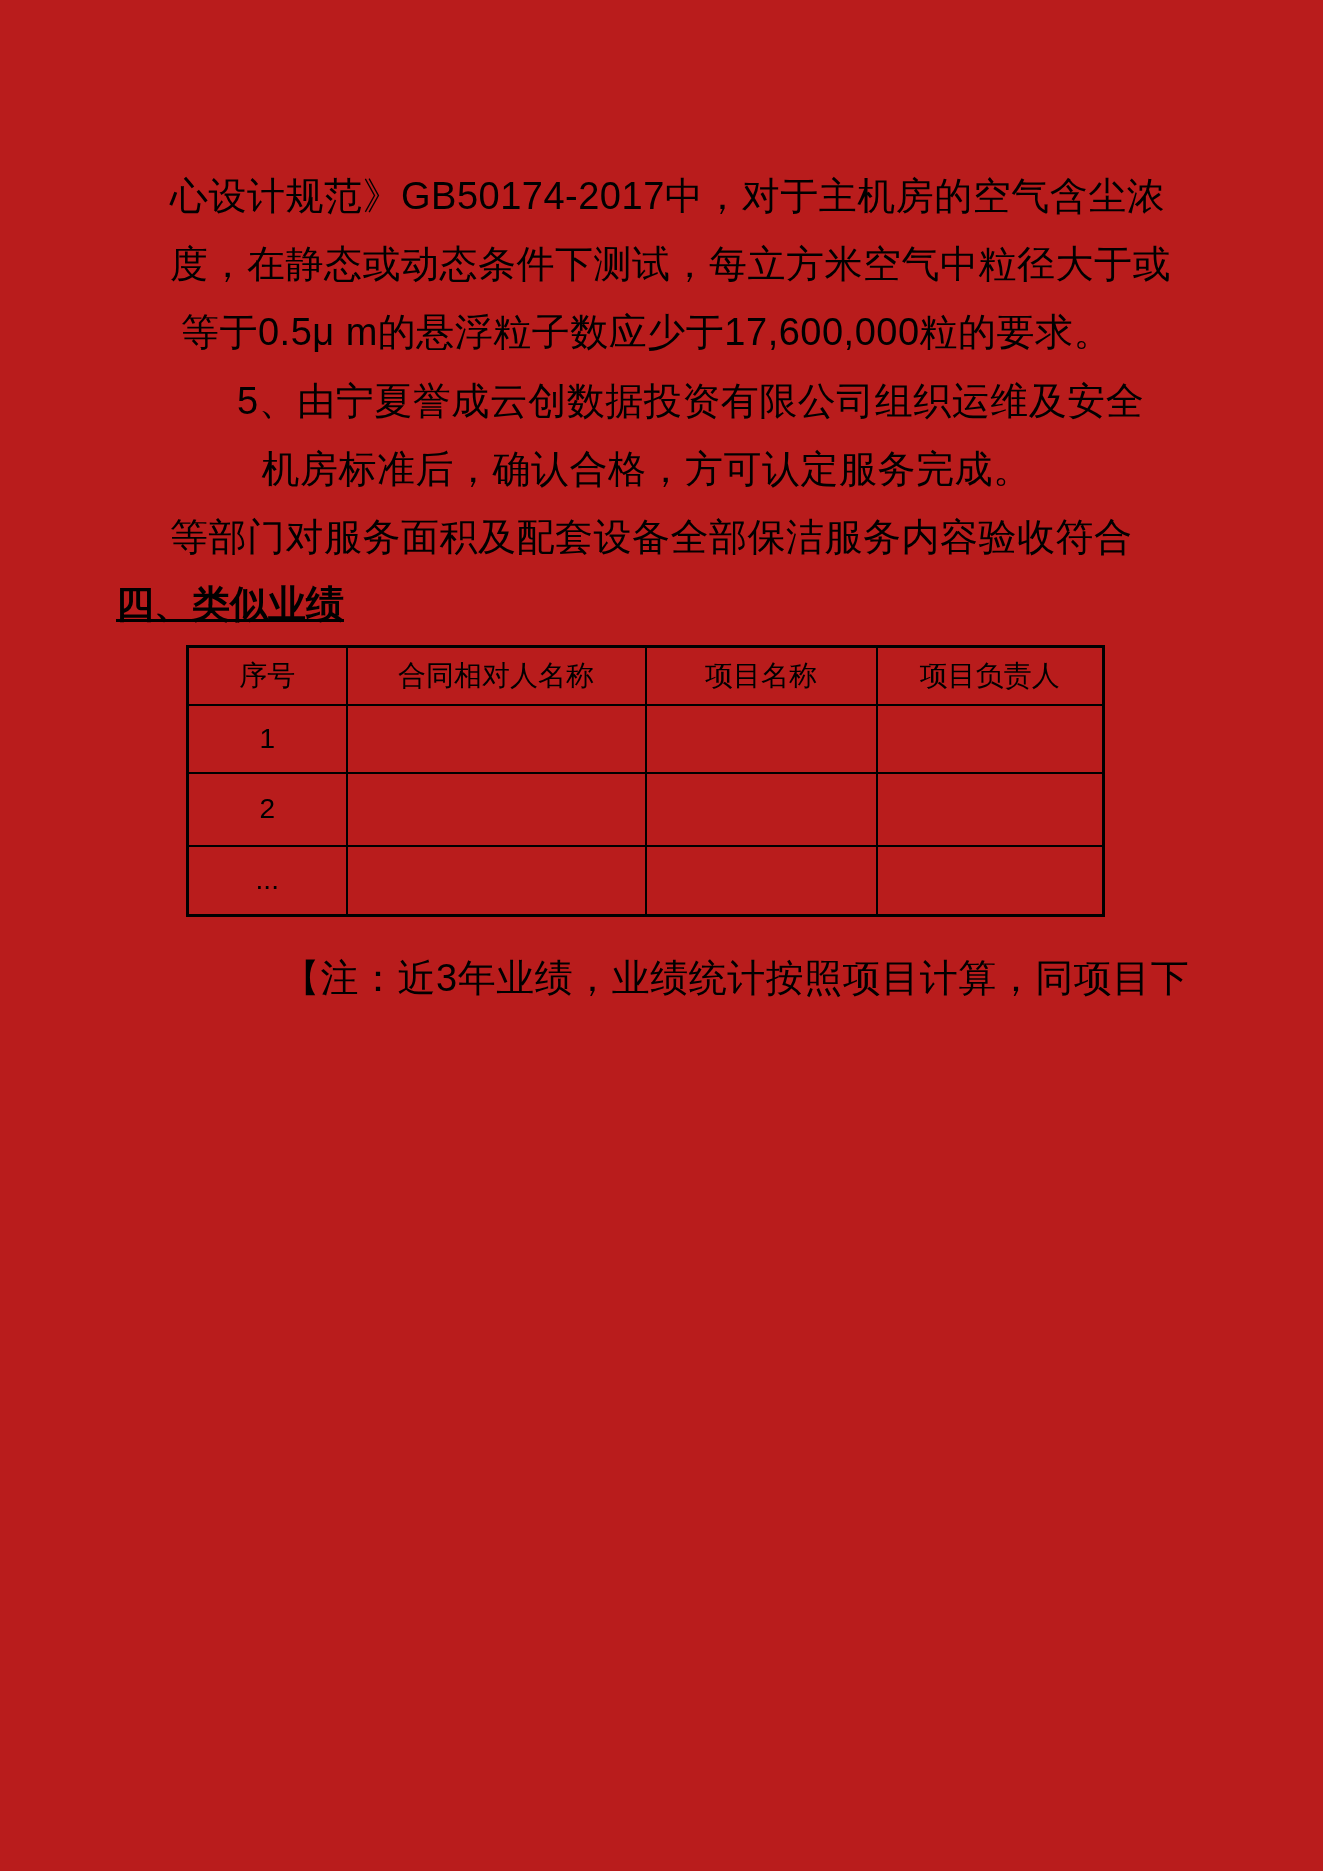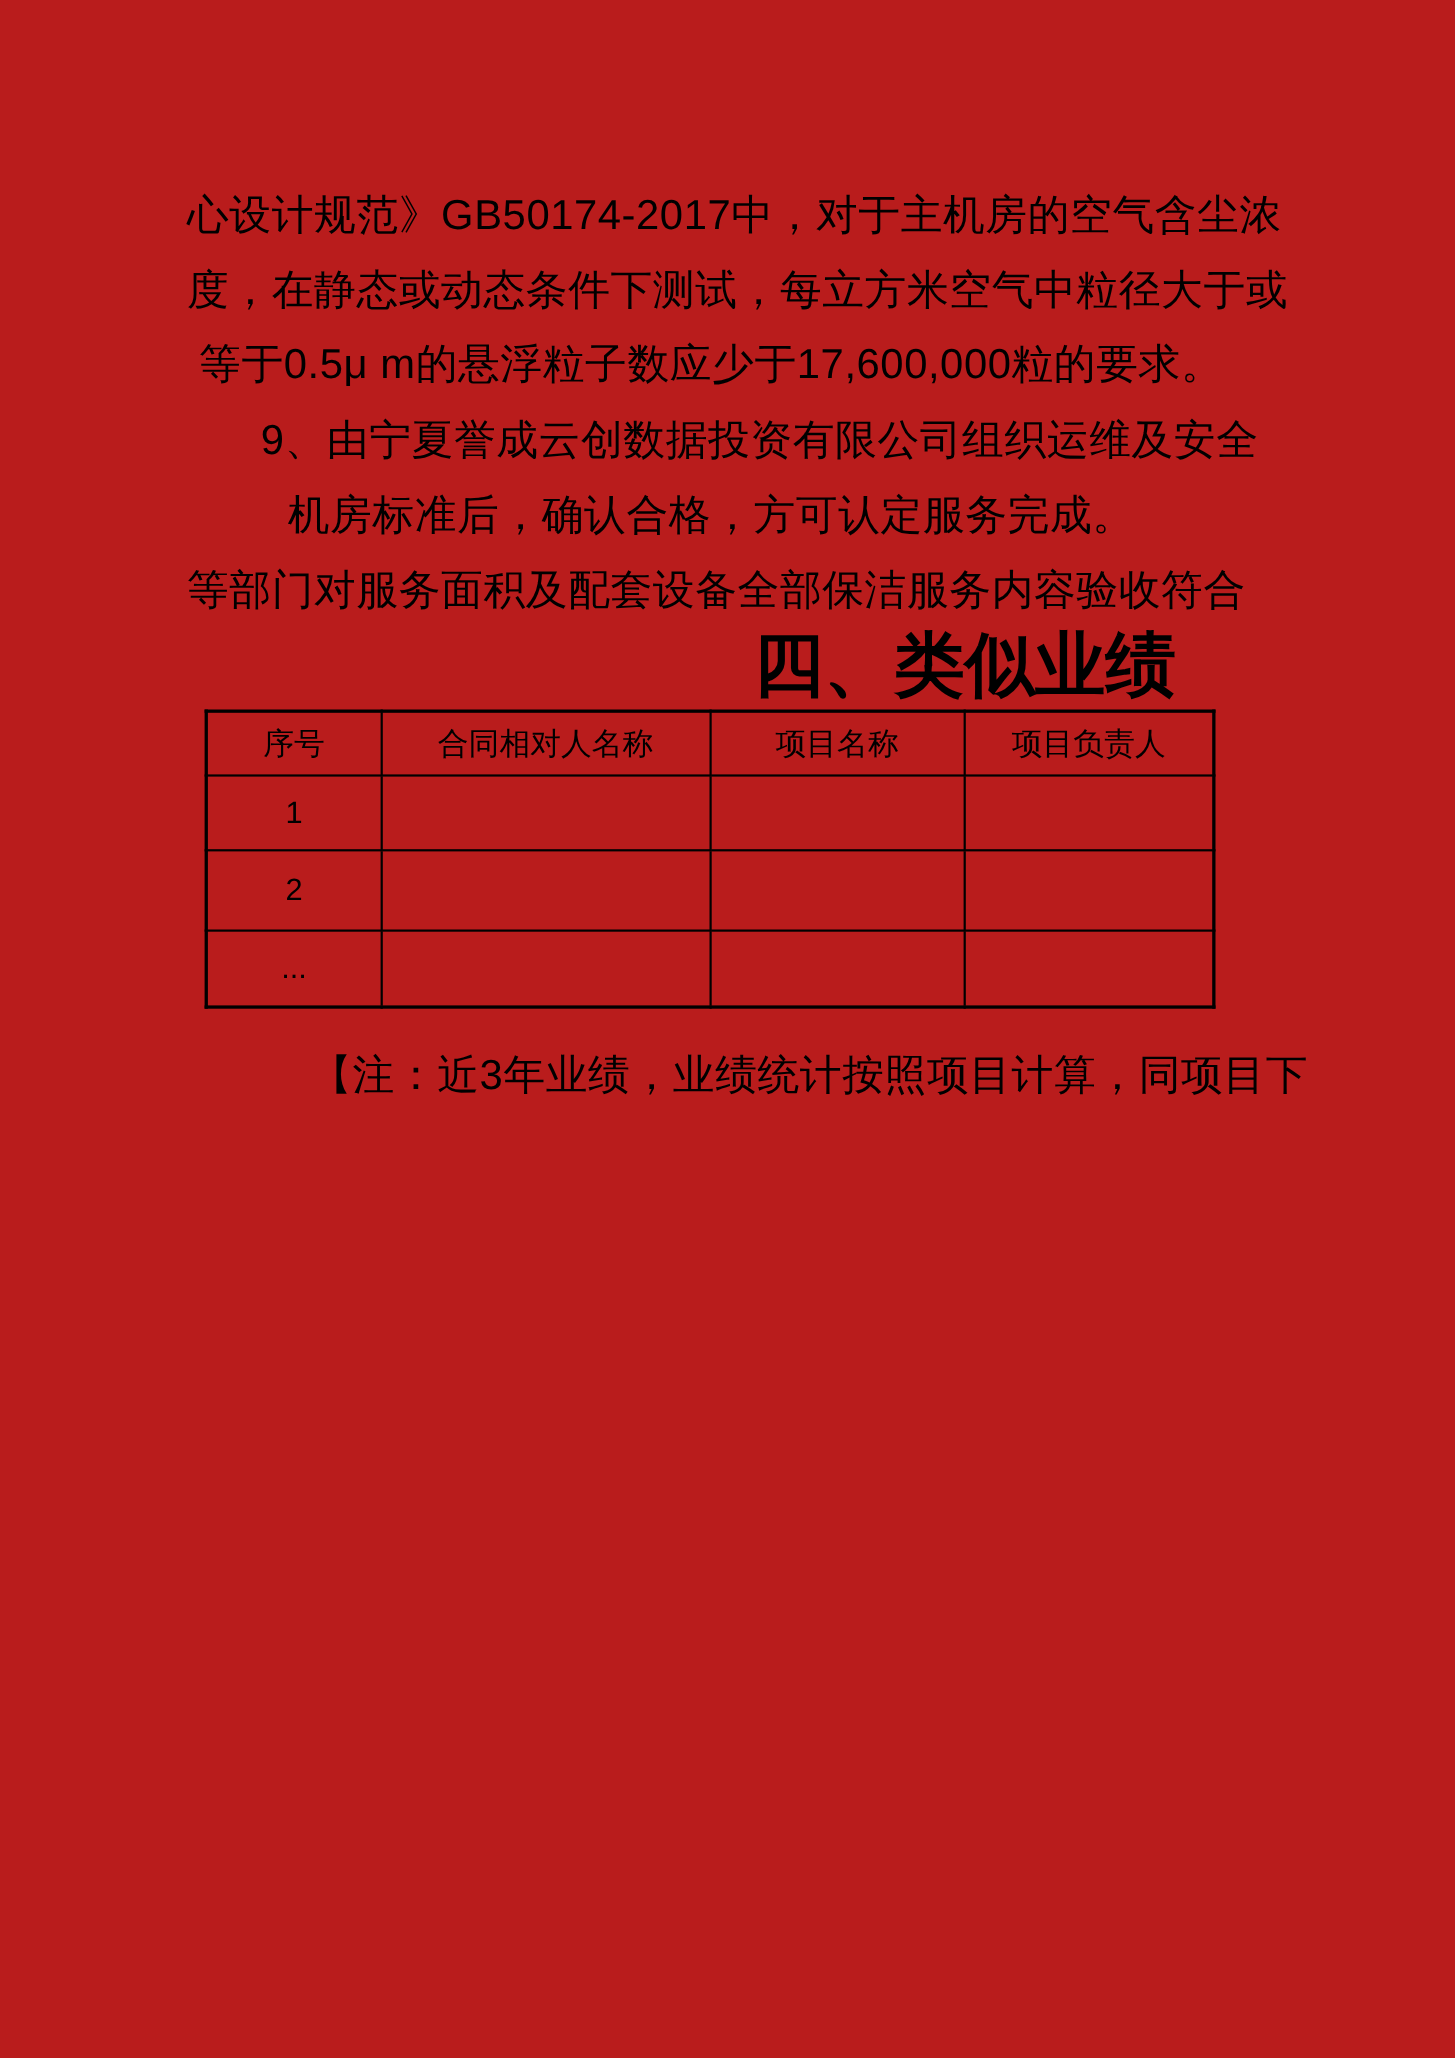--- a/index.html
+++ b/index.html
@@ -30,25 +30,26 @@
     text-align: center;
     text-align-last: auto;
   }
   .indent-a { padding-left: 67px; }
   .indent-b { padding-left: 112px; }
   .heading {
     position: absolute;
     top: 573px;
     left: 116px;           
     width: 953px;
-    text-align: right;
-    font-size: 64px;
+    text-align: left;
+    font-size: 38px;
     font-weight: bold;
     line-height: 63px;
     white-space: nowrap;
+    text-decoration: underline;
   }
   table.perf {
     position: absolute;
     top: 645px;
     left: 186px;
     width: 916px;
     border-collapse: collapse;
     table-layout: fixed;
   }
   table.perf, table.perf td, table.perf th {
@@ -78,21 +79,21 @@
 
 <div class="page">
 
   <div class="body-text" style="top:162px;">
     <div class="line">心设计规范》GB50174-2017中，对于主机房的空气含尘浓</div>
     <div class="line">度，在静态或动态条件下测试，每立方米空气中粒径大于或</div>
     <div class="line last">等于0.5μ m的悬浮粒子数应少于17,600,000粒的要求。</div>
   </div>
 
   <div class="body-text" style="top:367px;">
-    <div class="line indent-a">9、由宁夏誉成云创数据投资有限公司组织运维及安全</div>
+    <div class="line indent-a">5、由宁夏誉成云创数据投资有限公司组织运维及安全</div>
     <div class="line last">机房标准后，确认合格，方可认定服务完成。</div>
     <div class="line">等部门对服务面积及配套设备全部保洁服务内容验收符合</div>
   </div>
 
   <div class="heading">四、类似业绩</div>
 
   <table class="perf">
     <colgroup>
       <col style="width:159px">
       <col style="width:299px">

